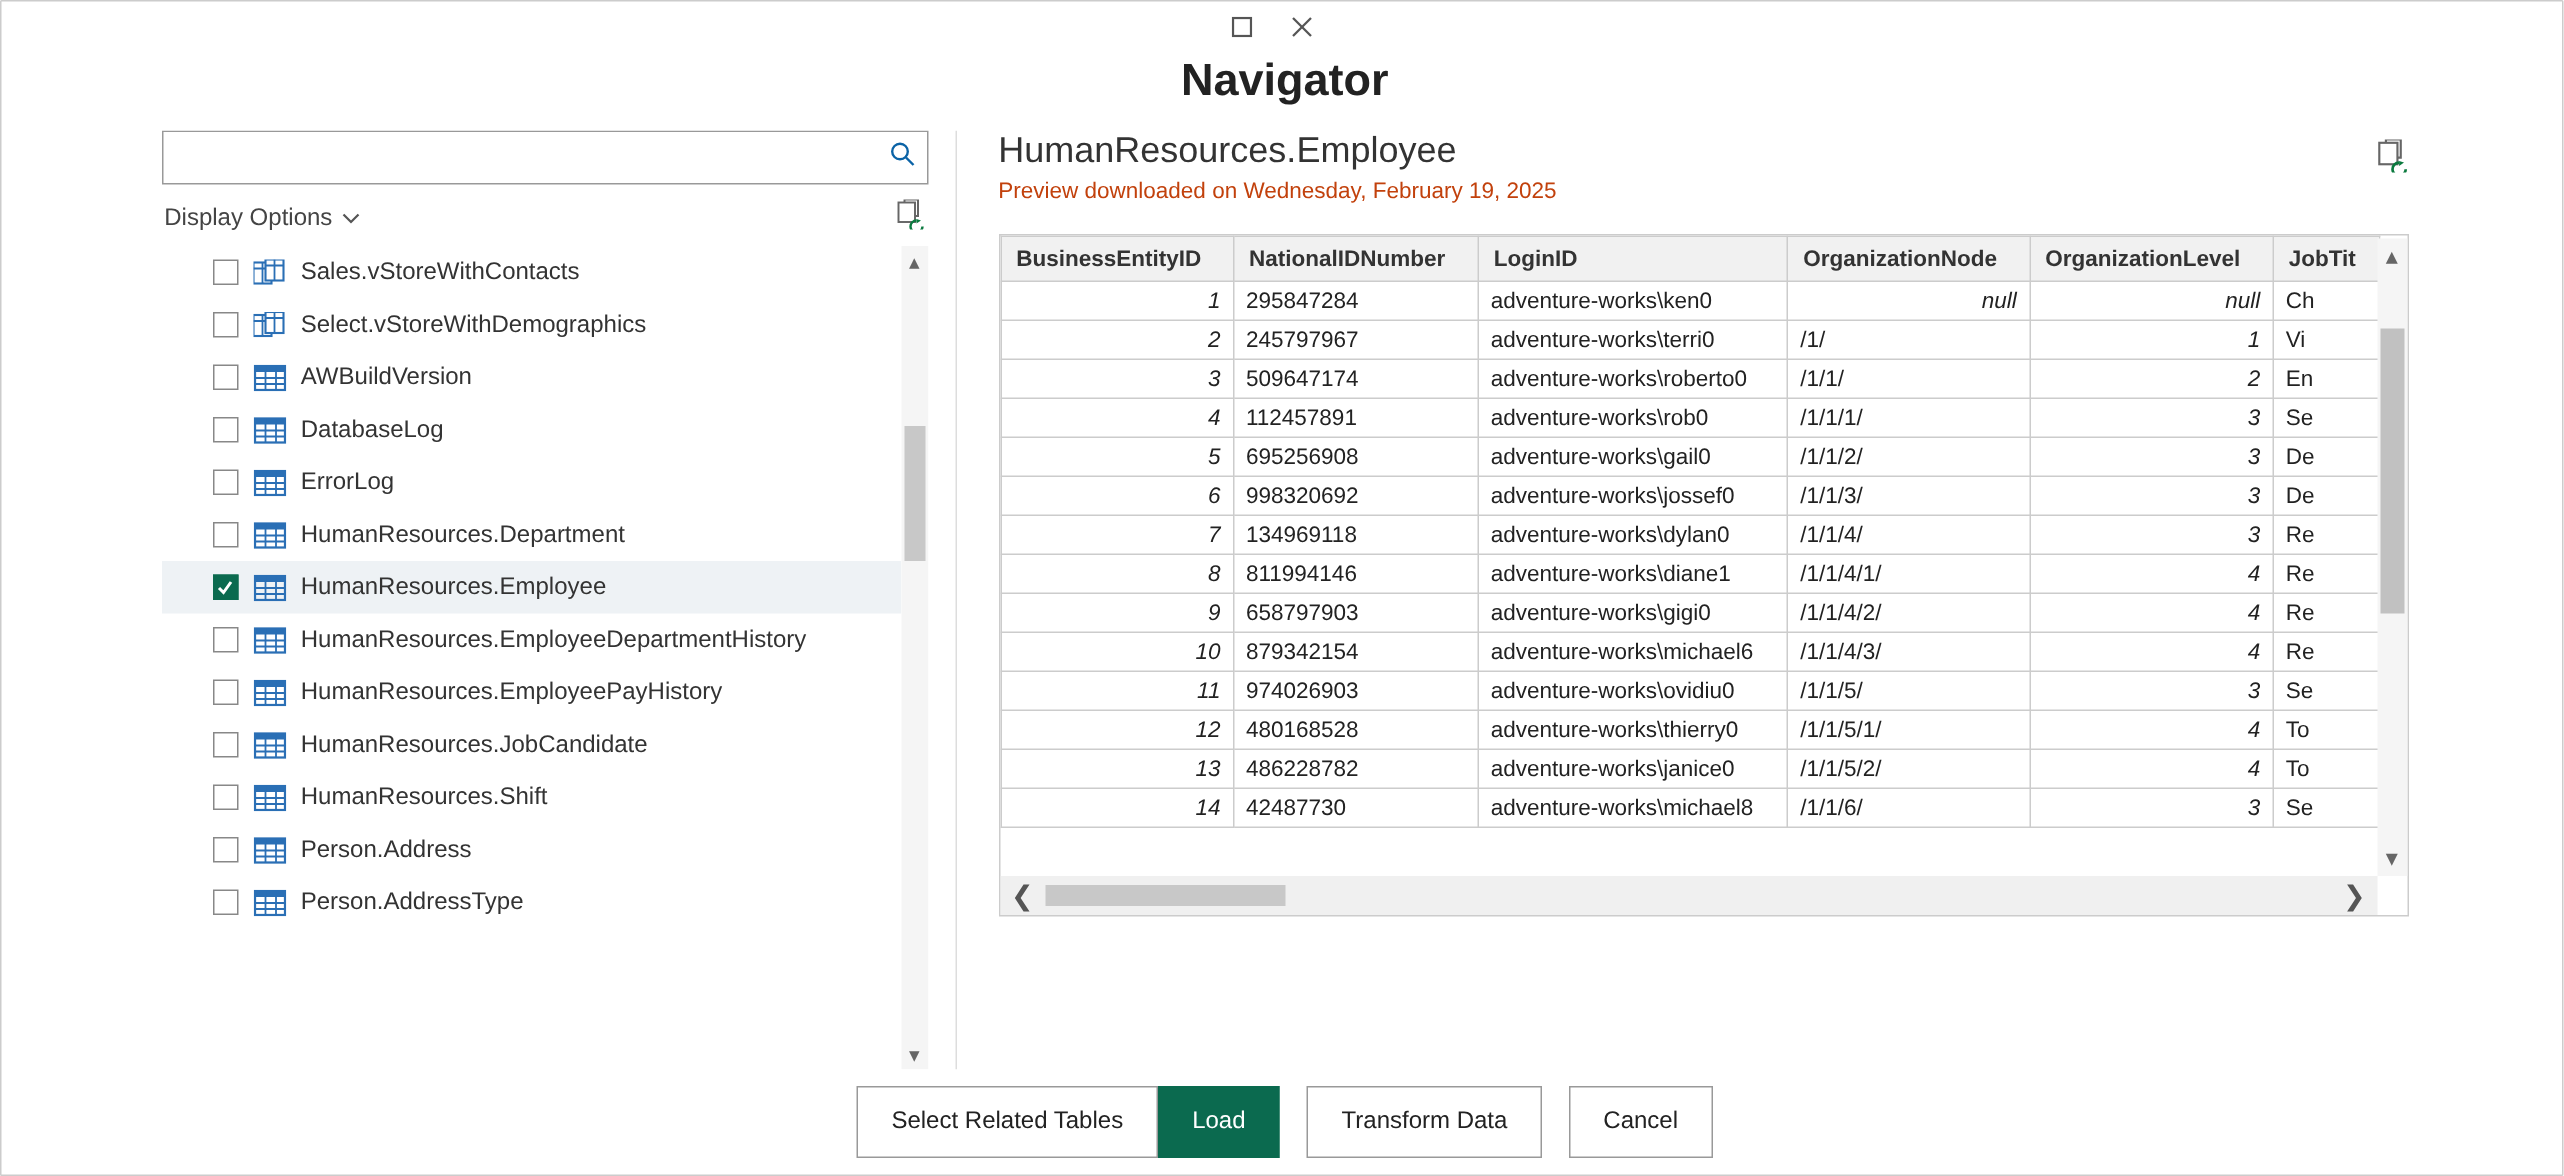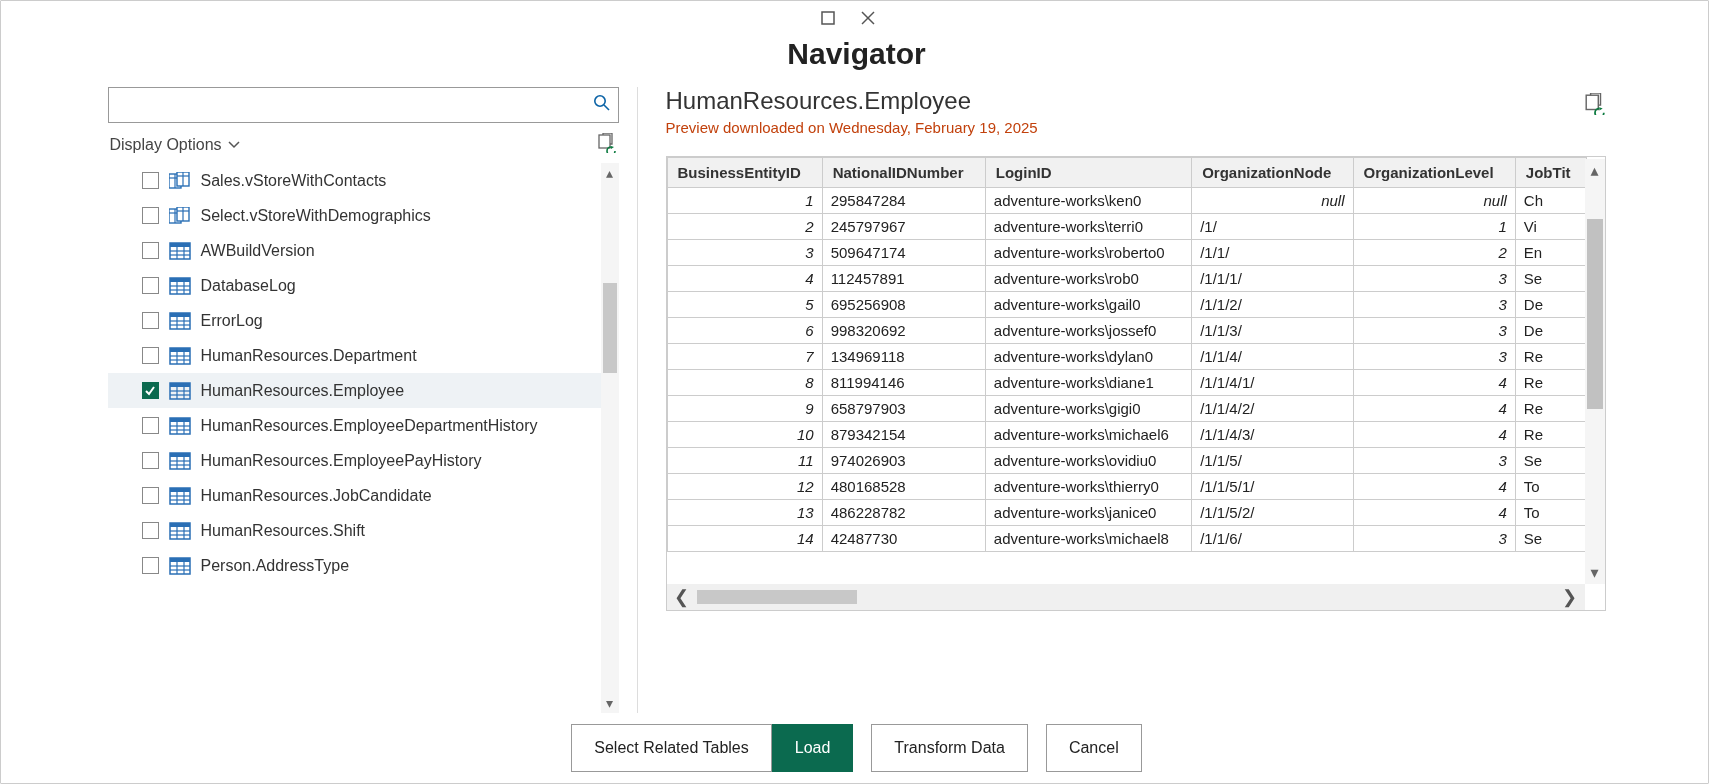--- a/index.html
+++ b/index.html
@@ -334,20 +334,34 @@
               <span class="ico">
                 <svg class="svg-ico" width="22" height="18">
                   <rect x="1" y="1" width="20" height="16" fill="none" stroke="#2a6fb5" stroke-width="1.5"></rect>
                   <rect x="1" y="1" width="20" height="4" fill="#2a6fb5"></rect>
                   <line x1="1" y1="9" x2="21" y2="9" stroke="#2a6fb5" stroke-width="1.2"></line>
                   <line x1="1" y1="13" x2="21" y2="13" stroke="#2a6fb5" stroke-width="1.2"></line>
                   <line x1="8" y1="1" x2="8" y2="17" stroke="#2a6fb5" stroke-width="1.2"></line>
                   <line x1="15" y1="1" x2="15" y2="17" stroke="#2a6fb5" stroke-width="1.2"></line>
                 </svg>
               </span>
+              <span>Person.Address</span>
+            </div>
+            <div class="tree-item">
+              <span class="chk"></span>
+              <span class="ico">
+                <svg class="svg-ico" width="22" height="18">
+                  <rect x="1" y="1" width="20" height="16" fill="none" stroke="#2a6fb5" stroke-width="1.5"></rect>
+                  <rect x="1" y="1" width="20" height="4" fill="#2a6fb5"></rect>
+                  <line x1="1" y1="9" x2="21" y2="9" stroke="#2a6fb5" stroke-width="1.2"></line>
+                  <line x1="1" y1="13" x2="21" y2="13" stroke="#2a6fb5" stroke-width="1.2"></line>
+                  <line x1="8" y1="1" x2="8" y2="17" stroke="#2a6fb5" stroke-width="1.2"></line>
+                  <line x1="15" y1="1" x2="15" y2="17" stroke="#2a6fb5" stroke-width="1.2"></line>
+                </svg>
+              </span>
               <span>Person.AddressType</span>
             </div>
           </div>
         <div class="vscroll">
           <div class="arrow up">▴</div>
           <div class="thumb" style="top:120px; height:90px;"></div>
           <div class="arrow down">▾</div>
         </div>
       </div>
     </div>

